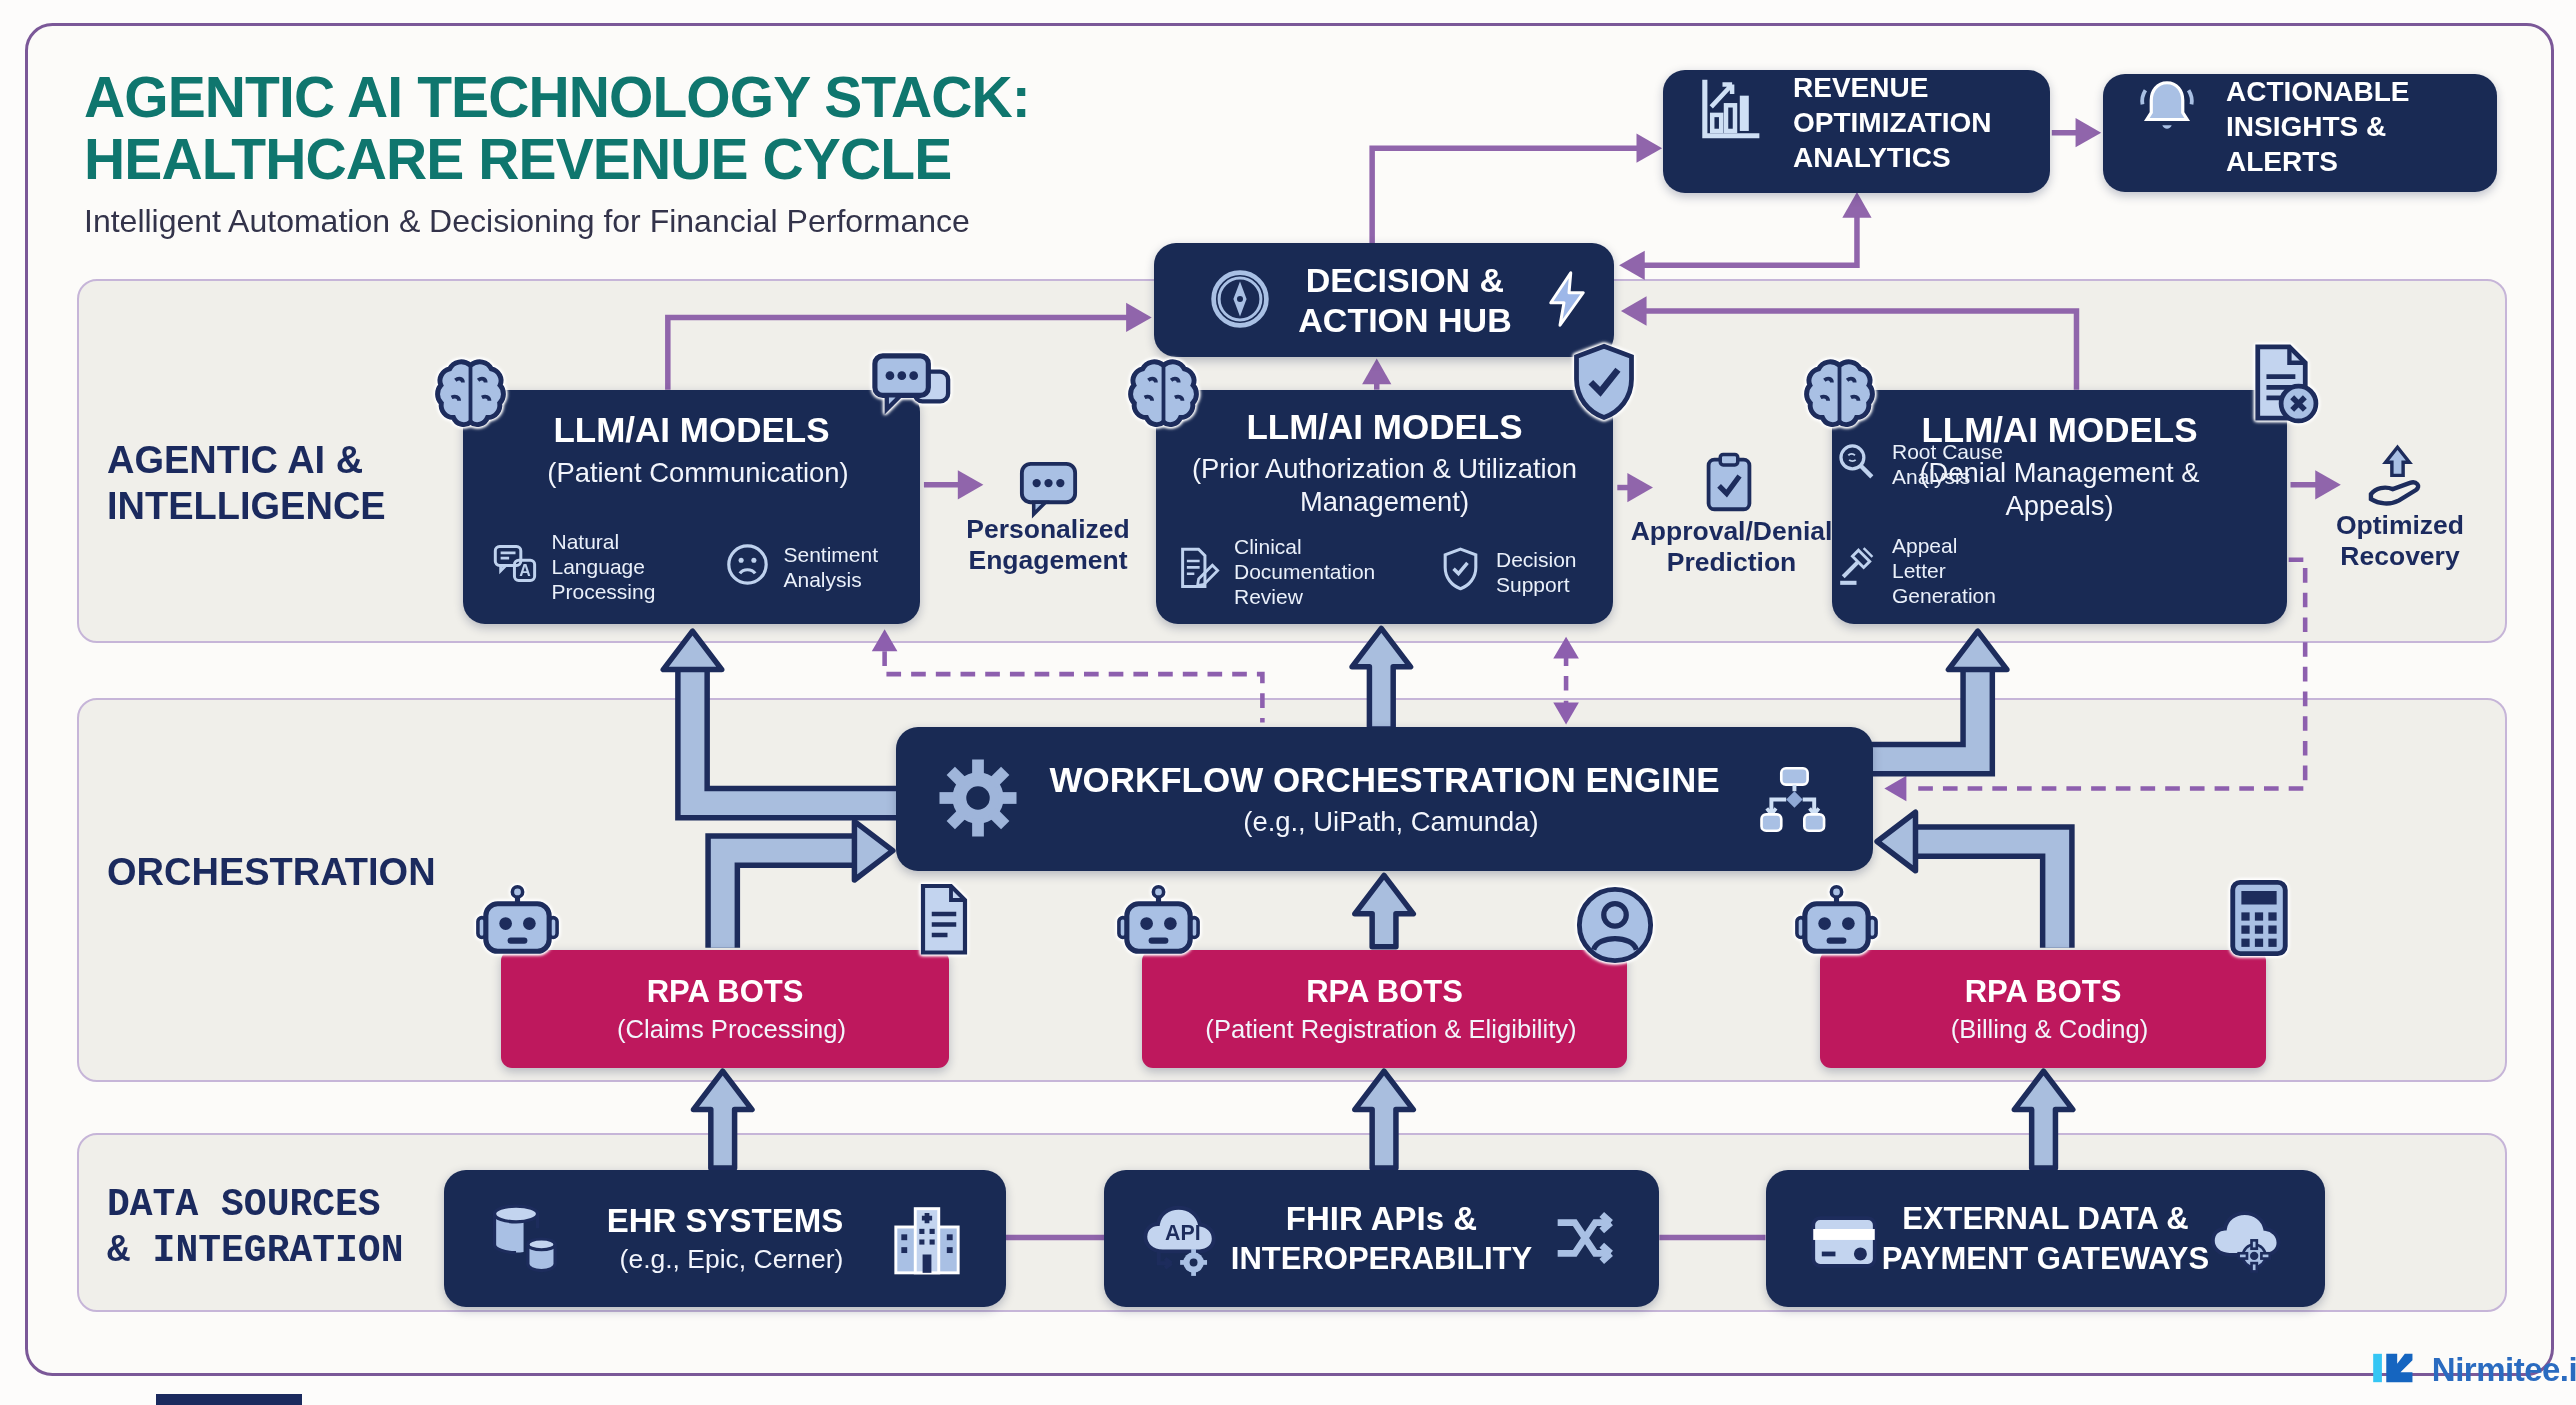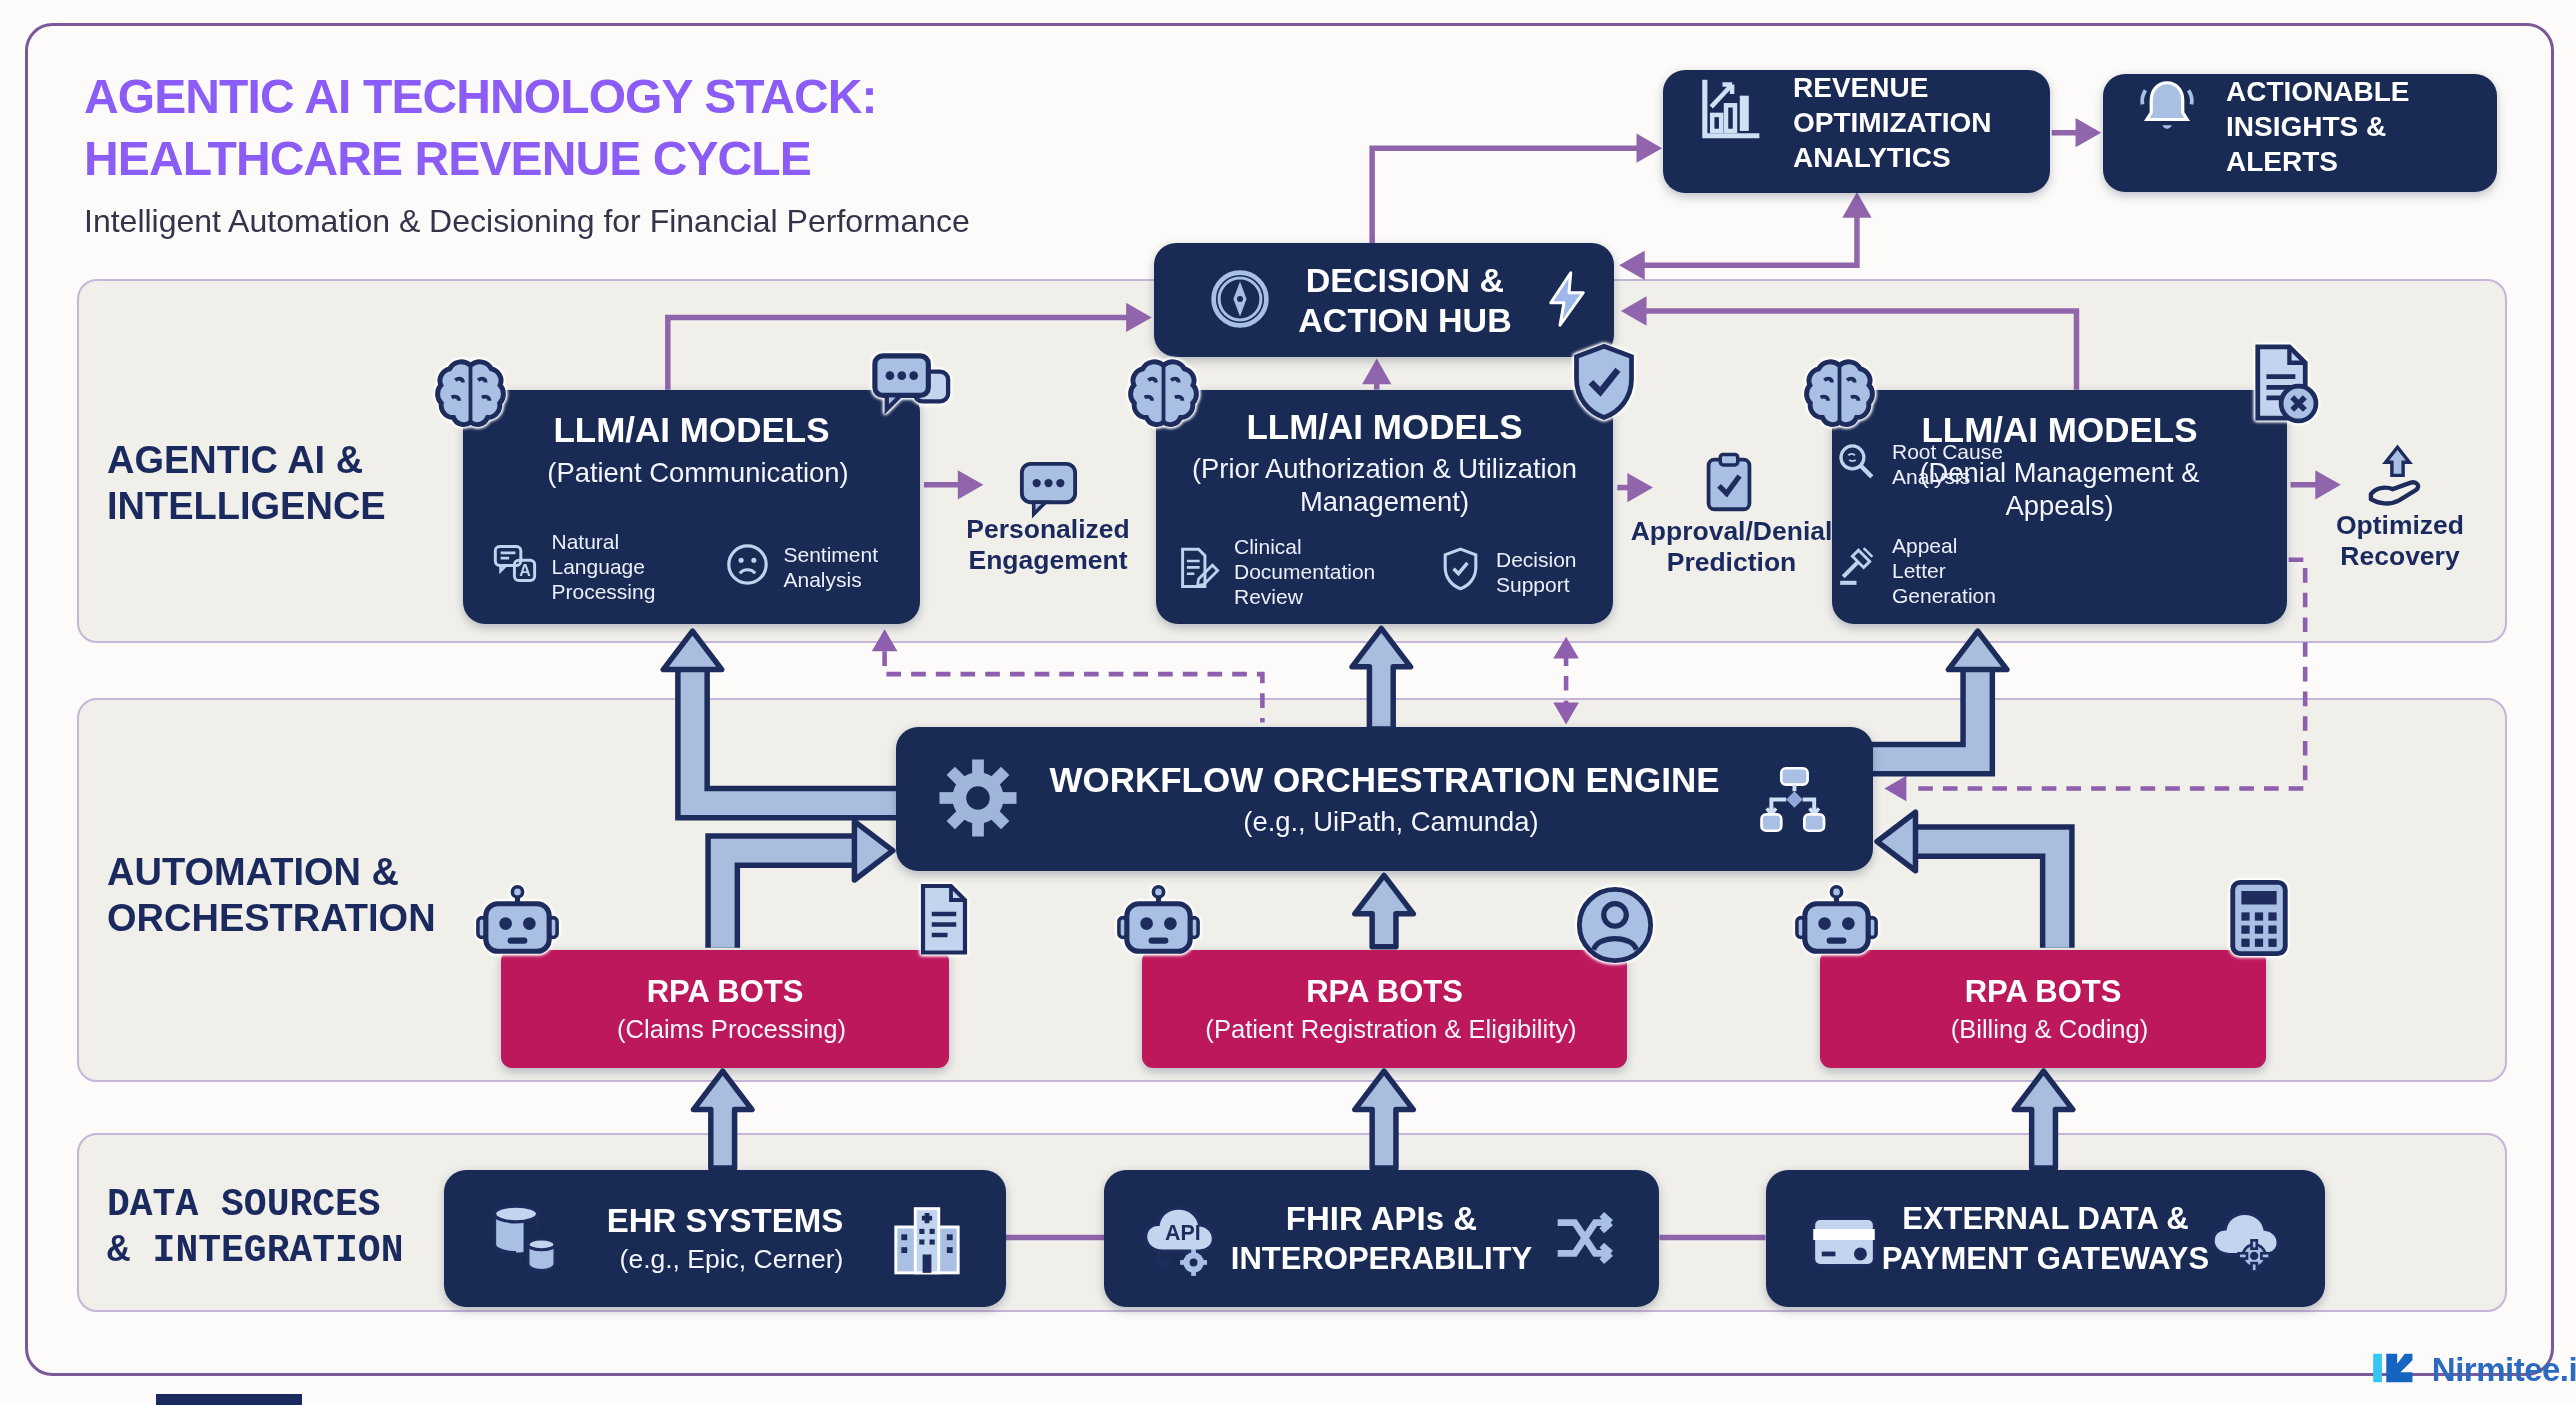--- a/index.html
+++ b/index.html
@@ -2,21 +2,21 @@
 <html style="font-size:14.6px"><head>
 <meta charset="utf-8">
 <style>
   html,body{margin:0;padding:0;background:#ffffff;}
   body{width:2576px;height:1405px;overflow:hidden;font-family:"Liberation Sans",sans-serif;position:relative;}
   #canvas{position:absolute;left:0;top:0;width:2576px;height:1405px;background:#fdfcfb;}
   .frame{position:absolute;left:25px;top:23px;width:2523px;height:1347px;border:3.7px solid #7b5898;border-radius:27.4px;background:#fcfbf9;}
   .band{position:absolute;left:77px;width:2430px;background:#f0efea;border:2.7px solid #c6b5d8;border-radius:20px;box-sizing:border-box;}
   .bandlabel{position:absolute;font-weight:800;color:#1b2a5e;font-size:38px;line-height:46px;z-index:3;}
   .titleblock{position:absolute;left:84px;top:66px;z-index:3;}
-  .t1{font-size:48px;line-height:62px;font-weight:800;color:#8b5cf6;letter-spacing:-0.9px;}
+  .t1{font-size:57px;line-height:62px;font-weight:800;color:#0f766e;letter-spacing:-0.9px;}
   .sub1{font-size:32px;color:#33334a;margin-top:12.8px;font-weight:400;}
   .box{position:absolute;background:#192a54;border-radius:22px;color:#ffffff;z-index:10;box-shadow:0 3.7px 9.1px rgba(20,30,70,.25);}
   .steel{background:#be185d;border-radius:11px;}
   .ctr{display:flex;flex-direction:column;align-items:center;justify-content:center;height:100%;text-align:center;}
   .btitle{font-weight:700;font-size:35px;line-height:40px;}
   .bsub{font-size:27.4px;line-height:33px;margin-top:5.5px;font-weight:400;color:#f2f5fc;margin-left:13px;}
   .features{position:absolute;left:0;right:0;bottom:20px;display:flex;justify-content:center;gap:51px;}
   .feature{display:flex;align-items:center;gap:11px;color:#eaf0fa;font-size:21px;line-height:25px;text-align:left;}
   .feature .ftxt{max-width:146px;}
   .cicon{position:absolute;z-index:12;}
@@ -44,21 +44,20 @@
 
   <div class="band" style="top:279px;height:364px;"></div>
   <div class="band" style="top:698px;height:384px;"></div>
   <div class="band" style="top:1133px;height:179px;"></div>
 
   <div class="bandlabel" style="left:107px;top:437px;">
     <div>AGENTIC AI &amp;</div>
     <div>INTELLIGENCE</div>
   </div>
   <div class="bandlabel" style="left:107px;top:849px;">
-    <div>AUTOMATION &amp;</div>
     <div>ORCHESTRATION</div>
   </div>
   <div class="bandlabel" style="left:107px;top:1182px;font-family:Liberation Mono, monospace;">
     <div>DATA SOURCES</div>
     <div>&amp; INTEGRATION</div>
   </div>
 
   <svg id="connectors" viewBox="0 0 2816 1536" width="2576" height="1405">
 
     <g stroke="#9065ab" stroke-width="6" fill="none">

